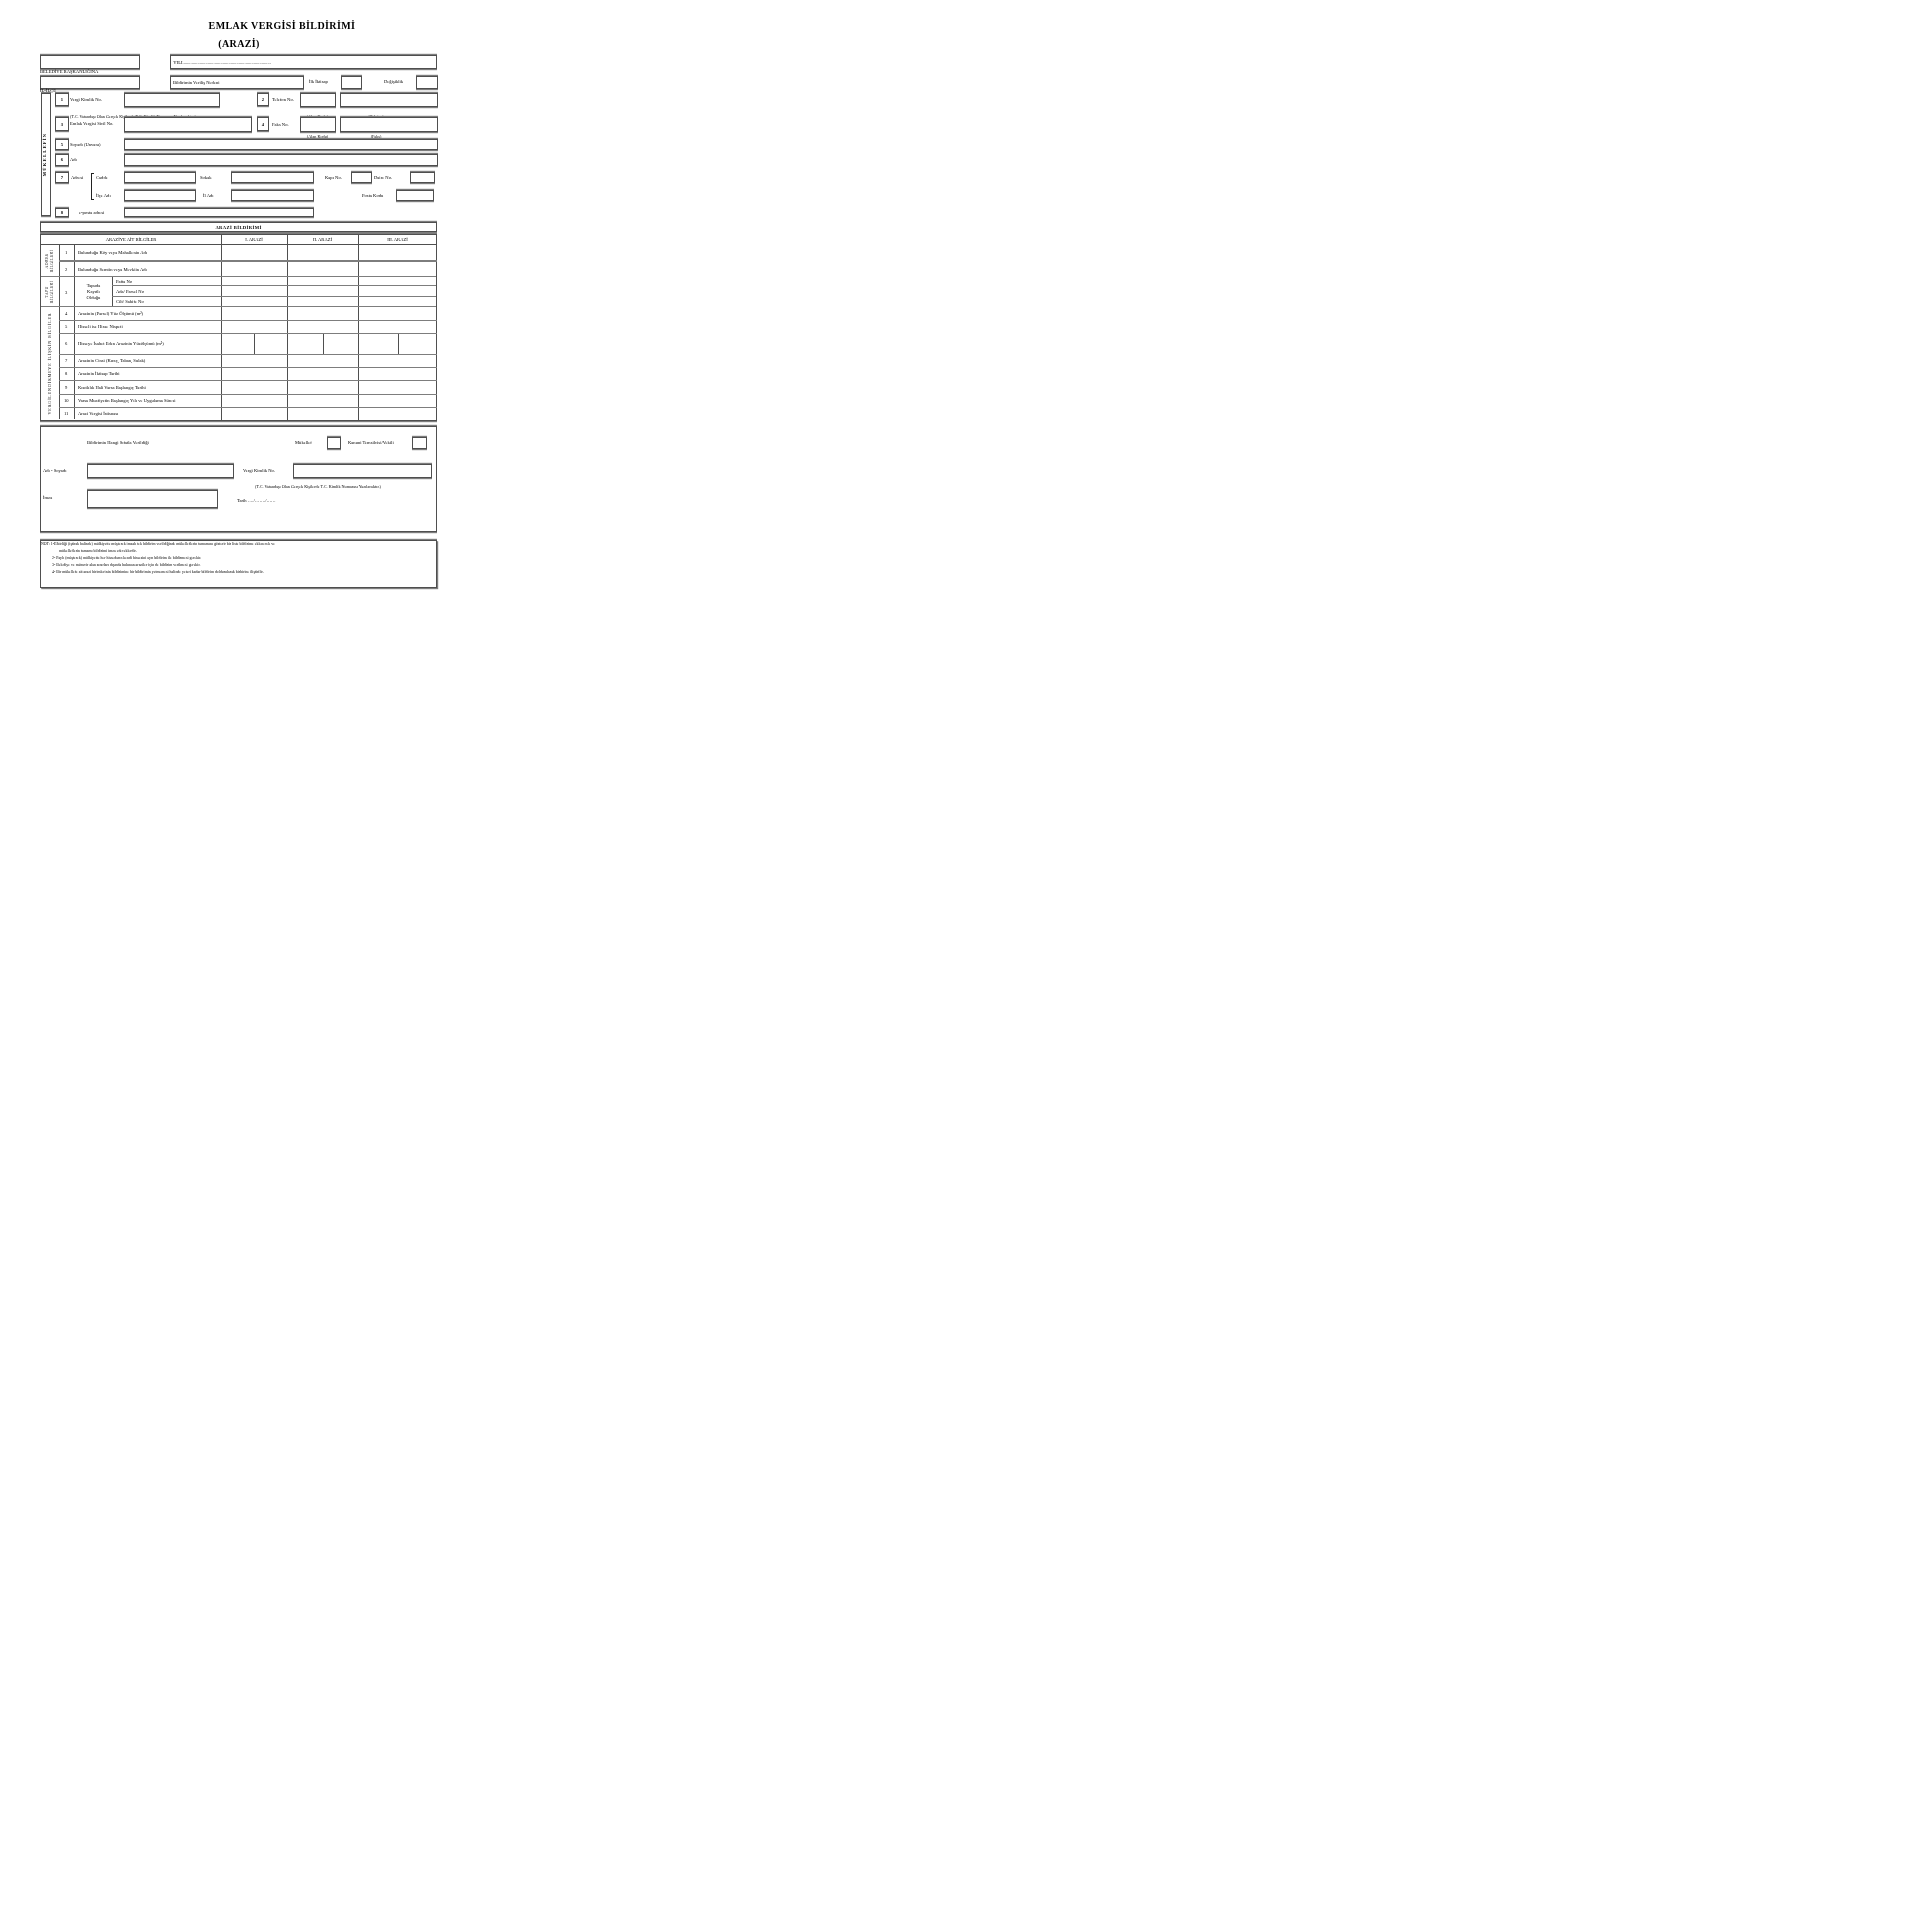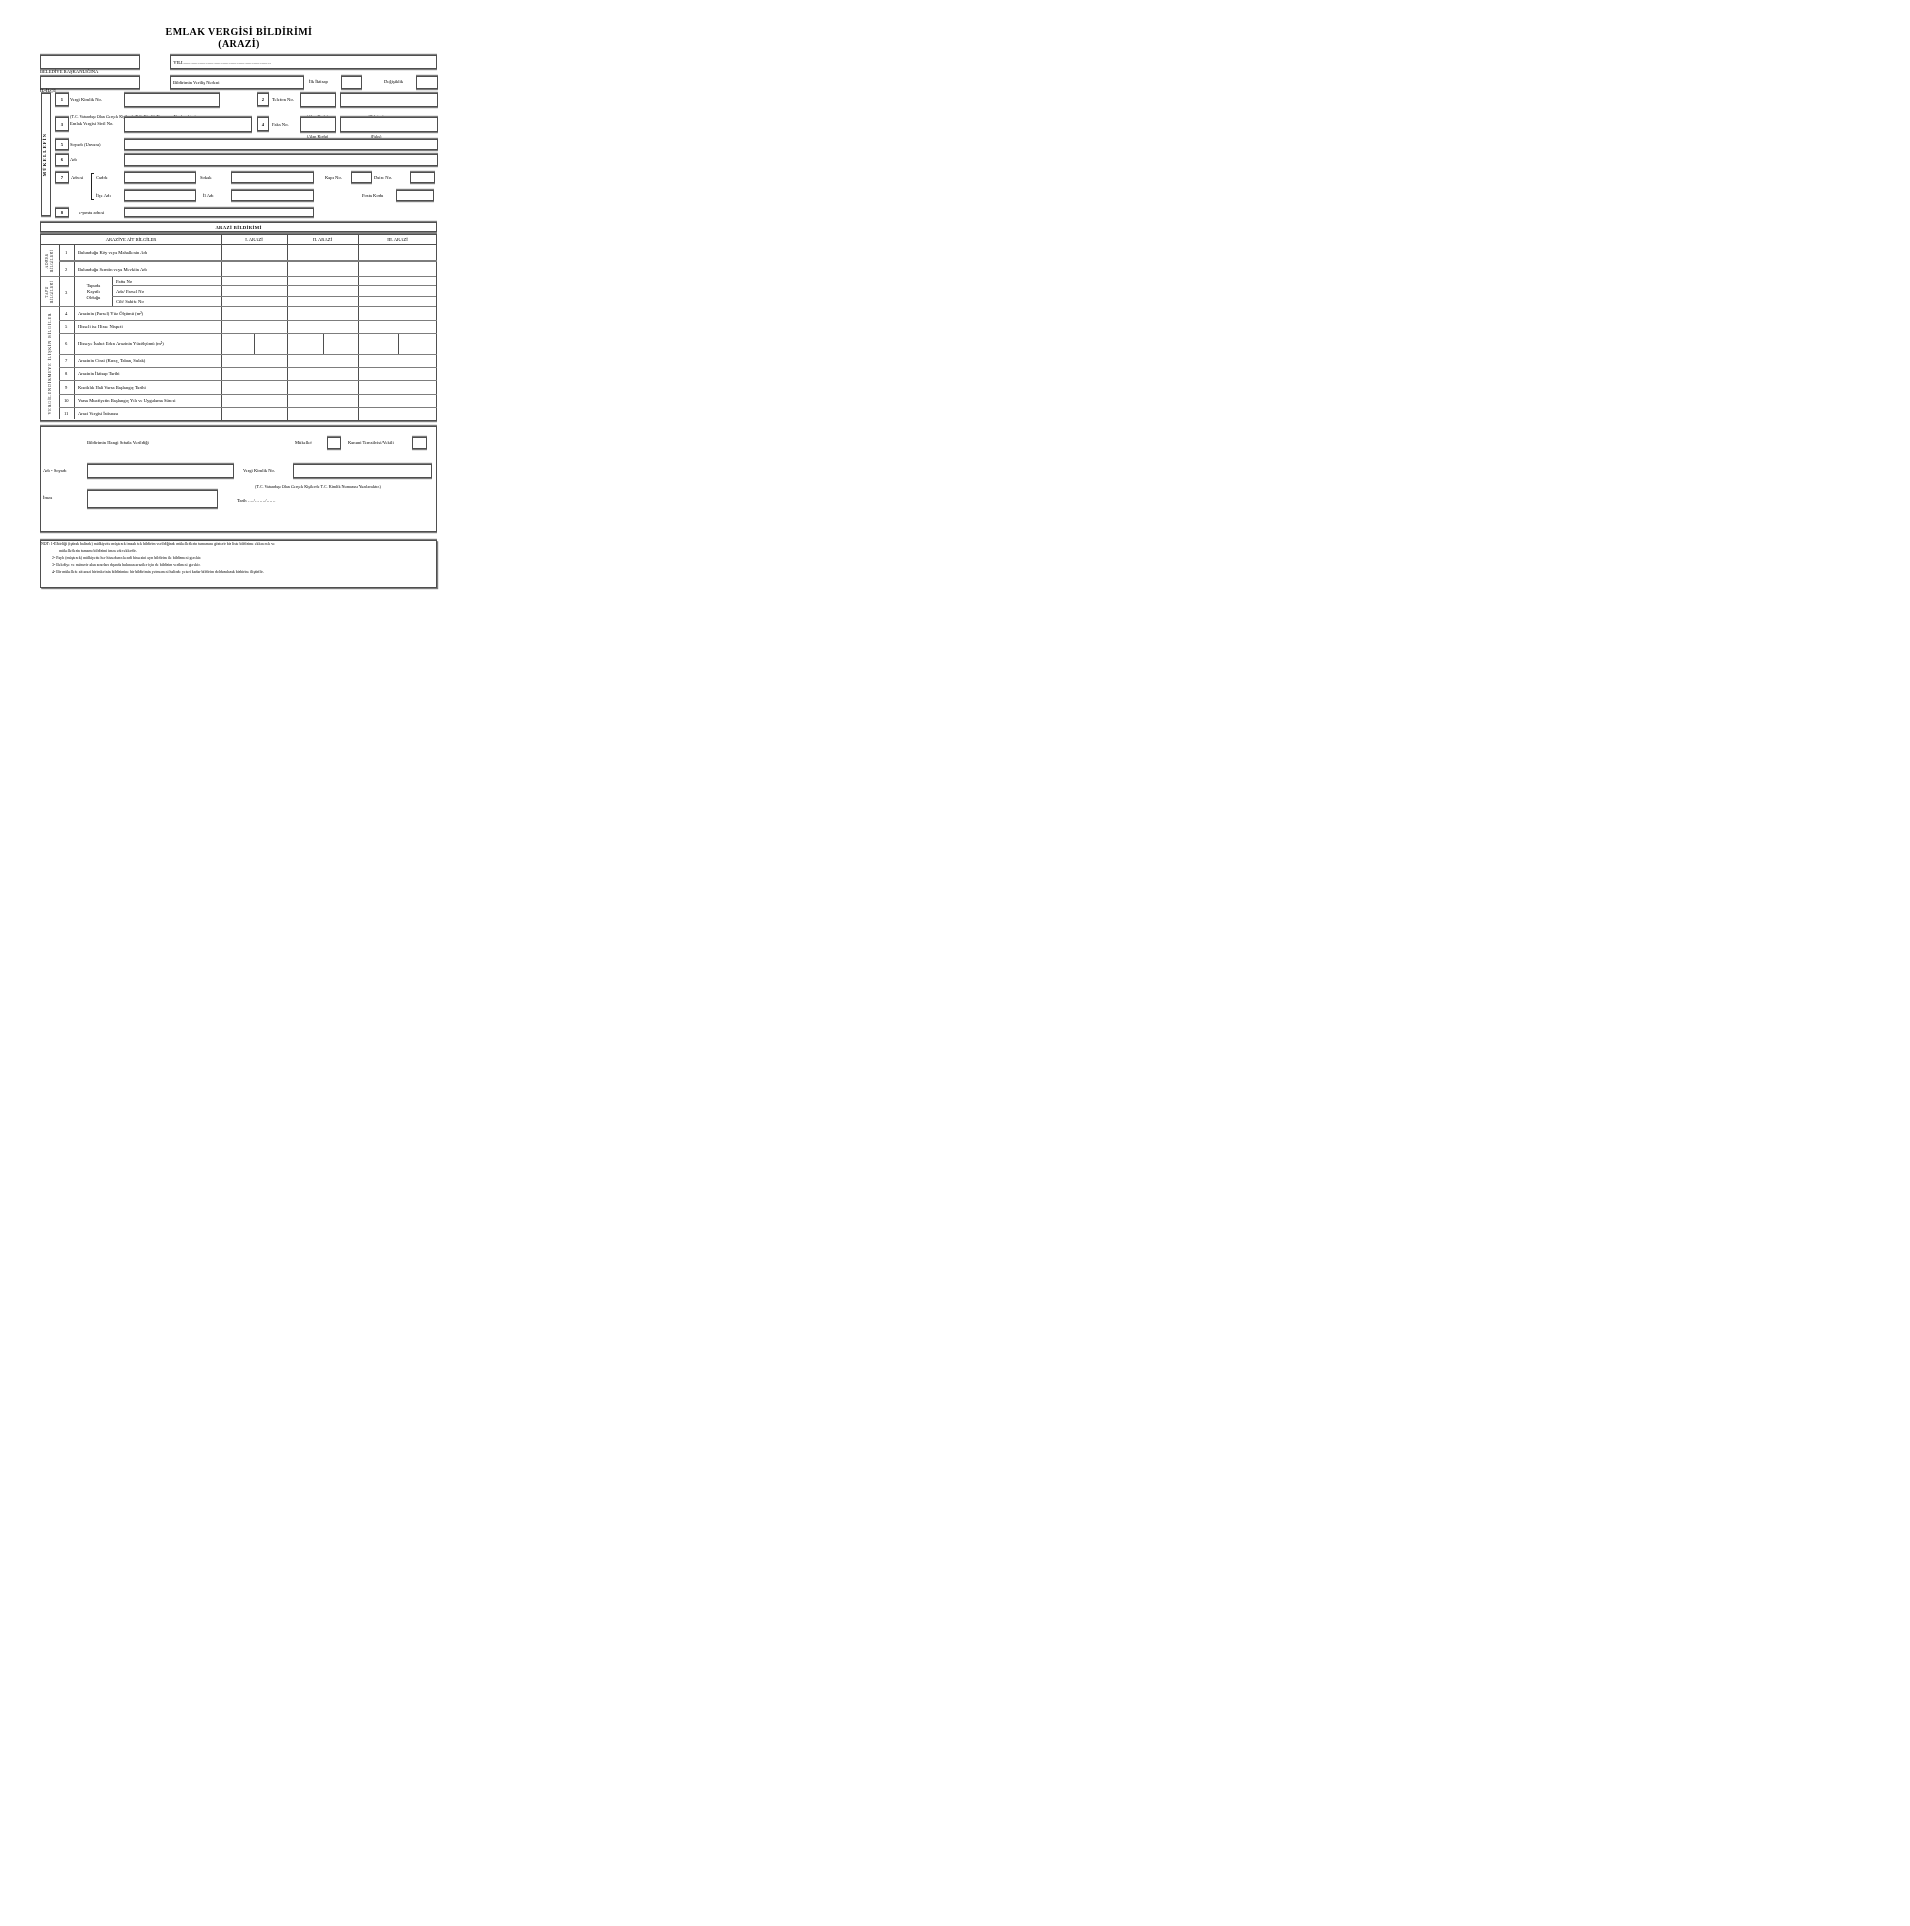--- a/index.html
+++ b/index.html
@@ -21,21 +21,21 @@
   .celllbl{position:absolute;font-size:4.6px;display:flex;align-items:center;padding-left:1.9px;}
   .hdr{position:absolute;font-size:4.6px;display:flex;align-items:center;justify-content:center;text-align:center;}
   .bracket{position:absolute;width:2.3px;border-left:0.8px solid #222;border-top:0.8px solid #222;border-bottom:0.8px solid #222;}
   .notline{position:absolute;font-size:3.9px;white-space:nowrap;}
 </style>
 </head>
 <body>
 
 <div id="sheet">
 
-  <div class="title" style="top:26px;">EMLAK VERGİSİ BİLDİRİMİ</div>
+  <div class="title" style="top:20px;padding-left:43px;">EMLAK VERGİSİ BİLDİRİMİ</div>
   <div class="title" style="top:38px;">(ARAZİ)</div>
 
   <div class="fbox" style="left:40px;top:55px;width:98px;height:12px;"></div>
   <div class="fbox" style="left:170px;top:55px;width:265px;height:12px;display:flex;align-items:center;">
     <span style="font-size:4.6px;padding-left:2.3px;white-space:nowrap;">YILI.............................................................................</span>
   </div>
   <div class="lbl" style="left:40px;top:69px;">BELEDİYE BAŞKANLIĞINA</div>
 
   <div class="fbox" style="left:40px;top:76px;width:98px;height:11.2px;"></div>
   <div class="fbox" style="left:170px;top:76px;width:132px;height:11.2px;display:flex;align-items:center;">

